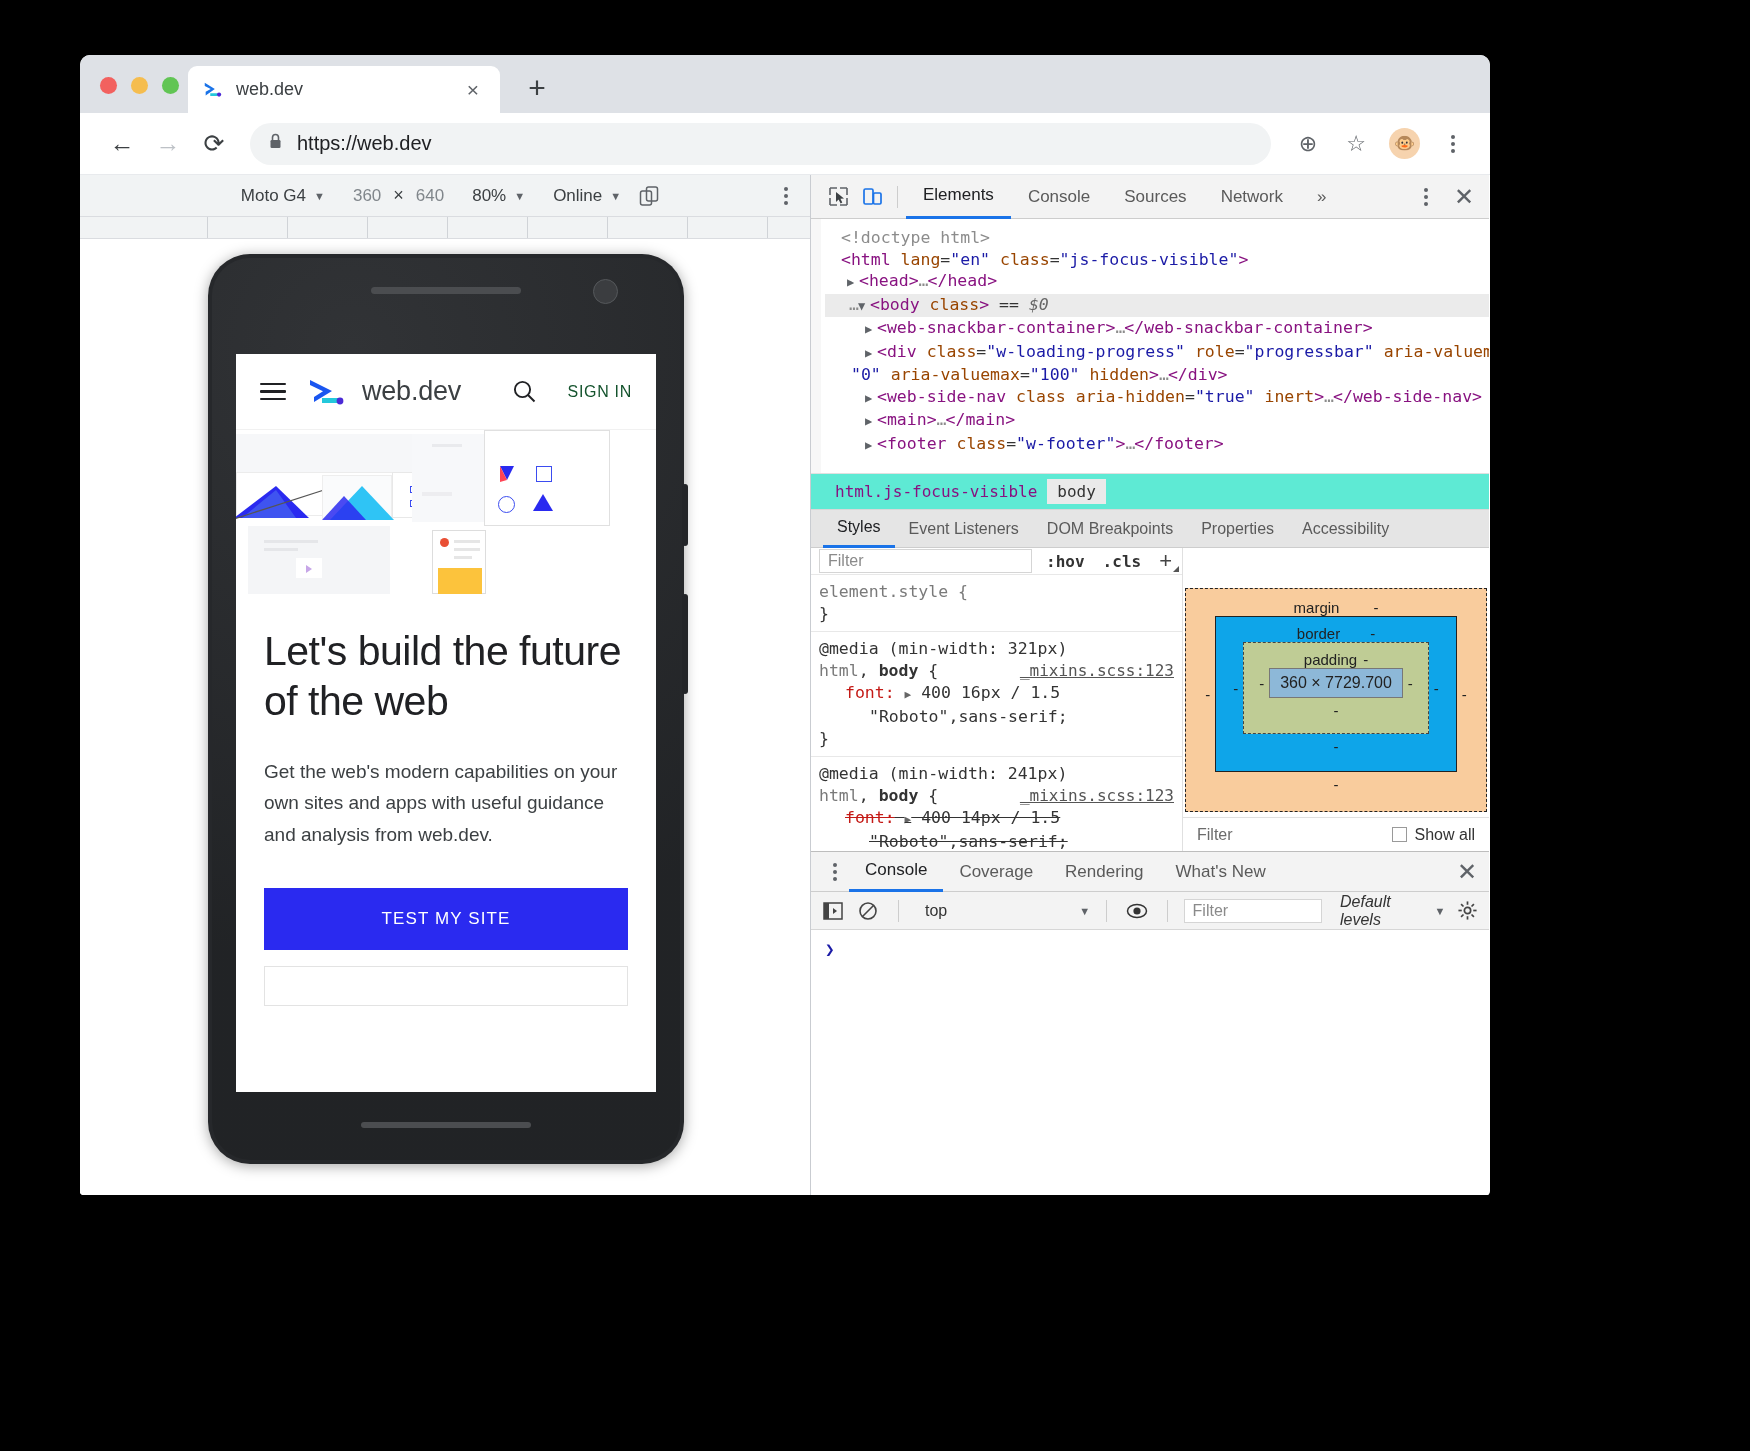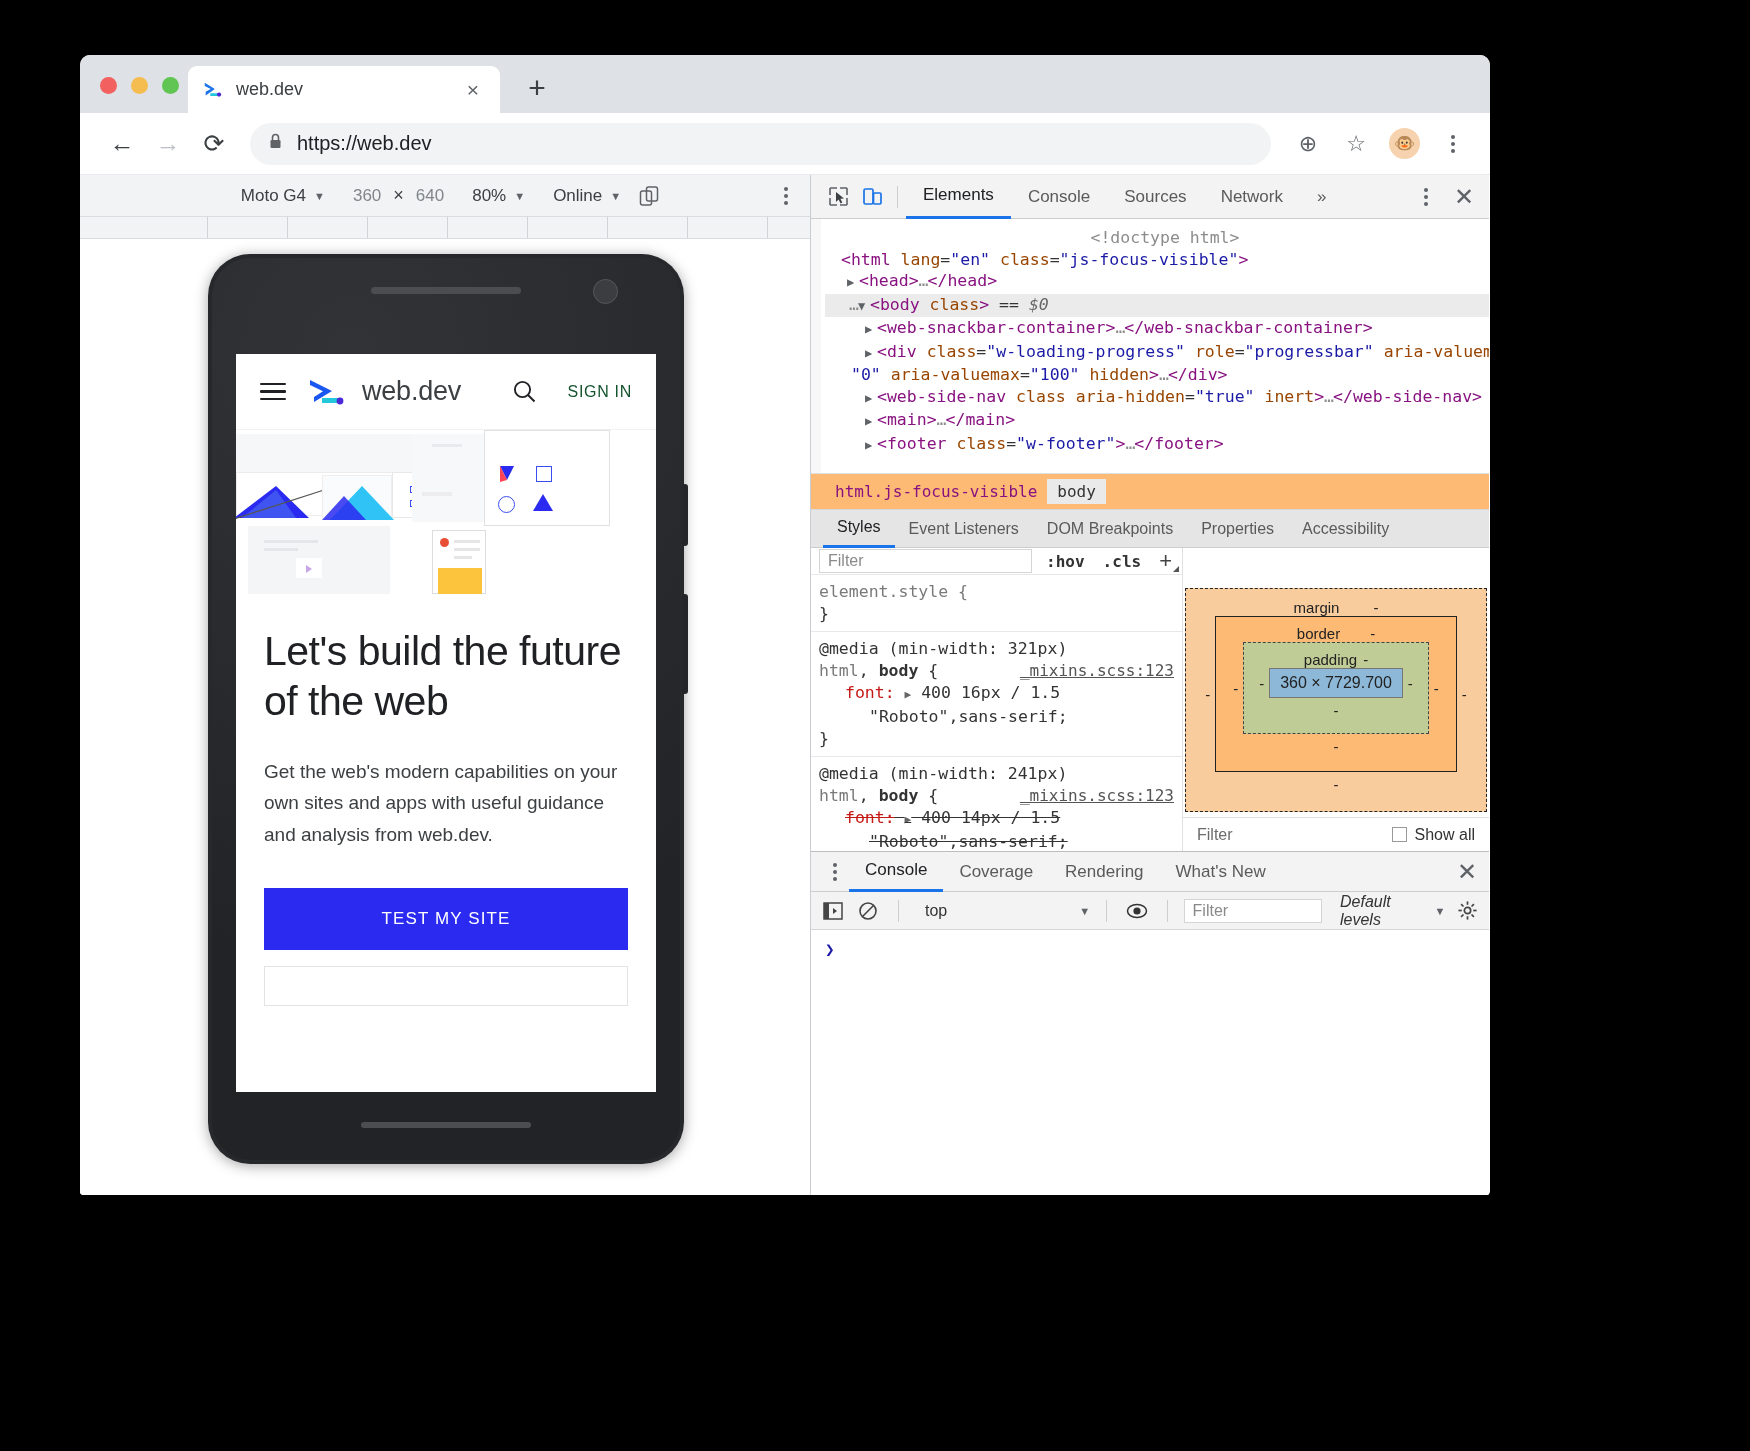--- a/index.html
+++ b/index.html
@@ -185,21 +185,21 @@
   .c-gray { color: #8c8c8c; }
   .c-tag { color: #881280; }
   .c-attr { color: #994500; }
   .c-val { color: #1a1aa6; }
   .c-txt { color: #333; }
   .c-italic { color: #666; font-style: italic; }
   .dots { color:#8c8c8c; letter-spacing:-1px; }
 
   
   .crumbs {
-    height: 36px; background: #fdba74; border-bottom: 1px solid #d8d8d8;
+    height: 36px; background: #5eead4; border-bottom: 1px solid #d8d8d8;
     display: flex; align-items: center; padding-left: 14px;
     font-family: "DejaVu Sans Mono", monospace; font-size: 16px;
   }
   .crumb { padding: 3px 10px; color: #881280; }
   .crumb.cur { background: #eaeaea; color: #333; }
 
   .styles-tabs {
     height: 38px; background: #e5e5e5; border-bottom: 1px solid #cdcdcd;
     display: flex; align-items: center; padding-left: 12px;
   }
@@ -233,21 +233,21 @@
   .ind-prop { padding-left: 26px; }
   .ind-prop2 { padding-left: 50px; }
 
   
   .styles-right { flex: 1; display: flex; flex-direction: column; background: #fff; }
   .boxmodel-wrap { flex: 1; display:flex; align-items:flex-start; justify-content:center; padding-top: 40px; }
   .bm-margin {
     background:#f9cc9d; border:1px dashed #222; padding: 10px 14px 18px 14px;
     position: relative; font-size:15px; color:#222; font-family:"Liberation Sans",sans-serif;
   }
-  .bm-border { background:#fdba74; border:1px solid #222; padding: 8px 12px 16px 12px; position:relative;}
+  .bm-border { background:#0ea5e9; border:1px solid #222; padding: 8px 12px 16px 12px; position:relative;}
   .bm-padding { background:#bfcc95; border:1px dashed #444; padding: 8px 10px 14px 10px; position:relative;}
   .bm-content { background:#8db8d8; border:1px solid #777; padding: 5px 10px; text-align:center; font-size:16px;}
   .bm-lbl { font-size: 15px; }
   .bm-row { display:flex; align-items:center; gap:6px; }
   .dash { color:#222; font-size:15px; }
   .bm-center { display:flex; align-items:center; }
   .bm-side { padding: 0 5px; font-size: 15px; }
   .bm-bottom { text-align:center; font-size:15px; margin-top: 4px; }
 
   .computed-filter {
@@ -495,21 +495,21 @@
                   <i></i>
                 </span>
               </span>
             <span class="dt-close">✕</span>
           </span>
         </div>
 
         <div class="domtree">
           <div class="gutter"></div>
           <div class="dom-lines" id="dom-lines">
-              <div class="dl" style="padding-left: 4px; text-align: center;"><span class="tri"></span><span class="c-gray">&lt;!doctype html&gt;</span></div>
+              <div class="dl" style="padding-left: 4px;"><span class="tri"></span><span class="c-gray">&lt;!doctype html&gt;</span></div>
               <div class="dl" style="padding-left: 4px;"><span class="tri"></span><span class="c-tag">&lt;</span><span class="c-tag">html</span><span class="c-attr"> lang</span><span class="c-txt">=</span><span class="c-val">"en"</span><span class="c-attr"> class</span><span class="c-txt">=</span><span class="c-val">"js-focus-visible"</span><span class="c-tag">&gt;</span></div>
               <div class="dl" style="padding-left: 22px;"><span class="tri">▶</span><span class="c-tag">&lt;head&gt;</span><span class="dots">…</span><span class="c-tag">&lt;/head&gt;</span></div>
               <div class="dl sel" style="padding-left: 24px;"><span class="dots">…</span><span class="tri">▼</span><span class="c-tag">&lt;</span><span class="c-tag">body</span><span class="c-attr"> class</span><span class="c-tag">&gt;</span><span class="c-txt"> == </span><span class="c-italic">$0</span></div>
               <div class="dl" style="padding-left: 40px;"><span class="tri">▶</span><span class="c-tag">&lt;web-snackbar-container&gt;</span><span class="dots">…</span><span class="c-tag">&lt;/web-snackbar-container&gt;</span></div>
               <div class="dl" style="padding-left: 40px;"><span class="tri">▶</span><span class="c-tag">&lt;</span><span class="c-tag">div</span><span class="c-attr"> class</span><span class="c-txt">=</span><span class="c-val">"w-loading-progress"</span><span class="c-attr"> role</span><span class="c-txt">=</span><span class="c-val">"progressbar"</span><span class="c-attr"> aria-valuemin</span></div>
               <div class="dl" style="padding-left: 14px;"><span class="tri"></span><span class="c-val">"0"</span><span class="c-attr"> aria-valuemax</span><span class="c-txt">=</span><span class="c-val">"100"</span><span class="c-attr"> hidden</span><span class="c-tag">&gt;</span><span class="dots">…</span><span class="c-tag">&lt;/div&gt;</span></div>
               <div class="dl" style="padding-left: 40px;"><span class="tri">▶</span><span class="c-tag">&lt;</span><span class="c-tag">web-side-nav</span><span class="c-attr"> class</span><span class="c-attr"> aria-hidden</span><span class="c-txt">=</span><span class="c-val">"true"</span><span class="c-attr"> inert</span><span class="c-tag">&gt;</span><span class="dots">…</span><span class="c-tag">&lt;/web-side-nav&gt;</span></div>
               <div class="dl" style="padding-left: 40px;"><span class="tri">▶</span><span class="c-tag">&lt;main&gt;</span><span class="dots">…</span><span class="c-tag">&lt;/main&gt;</span></div>
               <div class="dl" style="padding-left: 40px;"><span class="tri">▶</span><span class="c-tag">&lt;</span><span class="c-tag">footer</span><span class="c-attr"> class</span><span class="c-txt">=</span><span class="c-val">"w-footer"</span><span class="c-tag">&gt;</span><span class="dots">…</span><span class="c-tag">&lt;/footer&gt;</span></div>
             </div>

